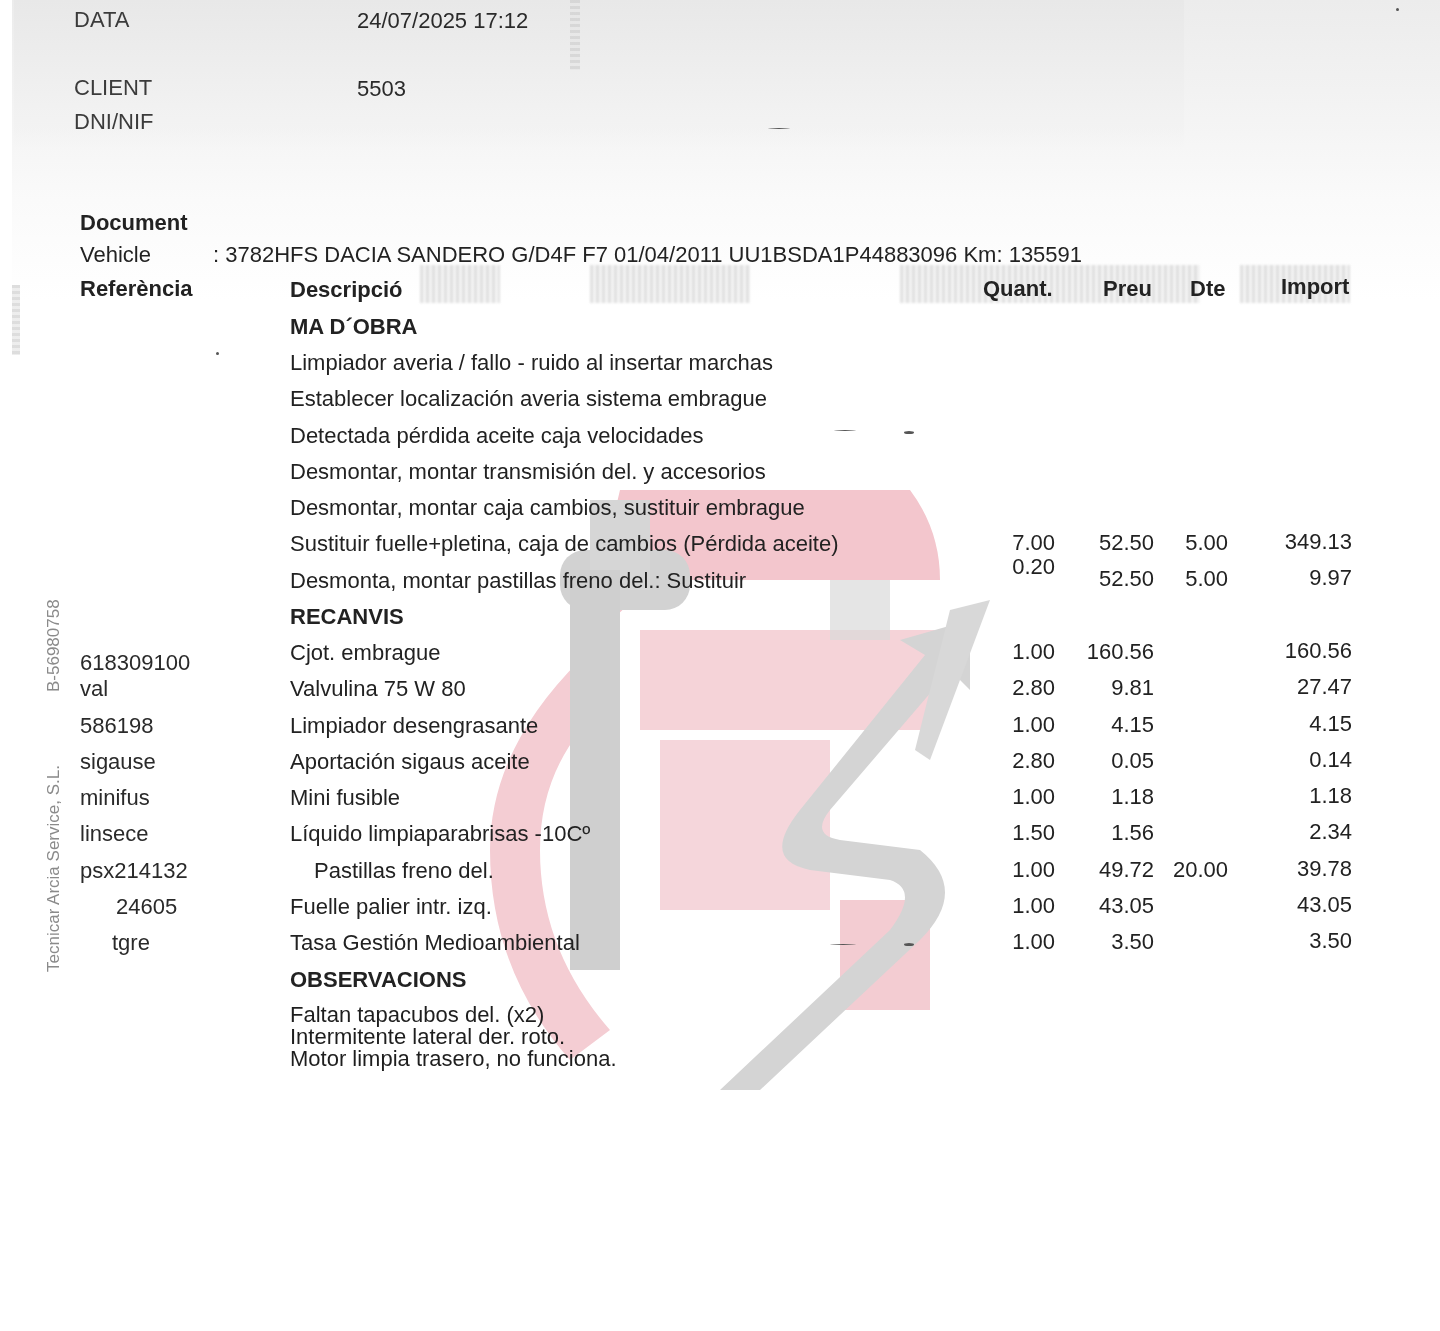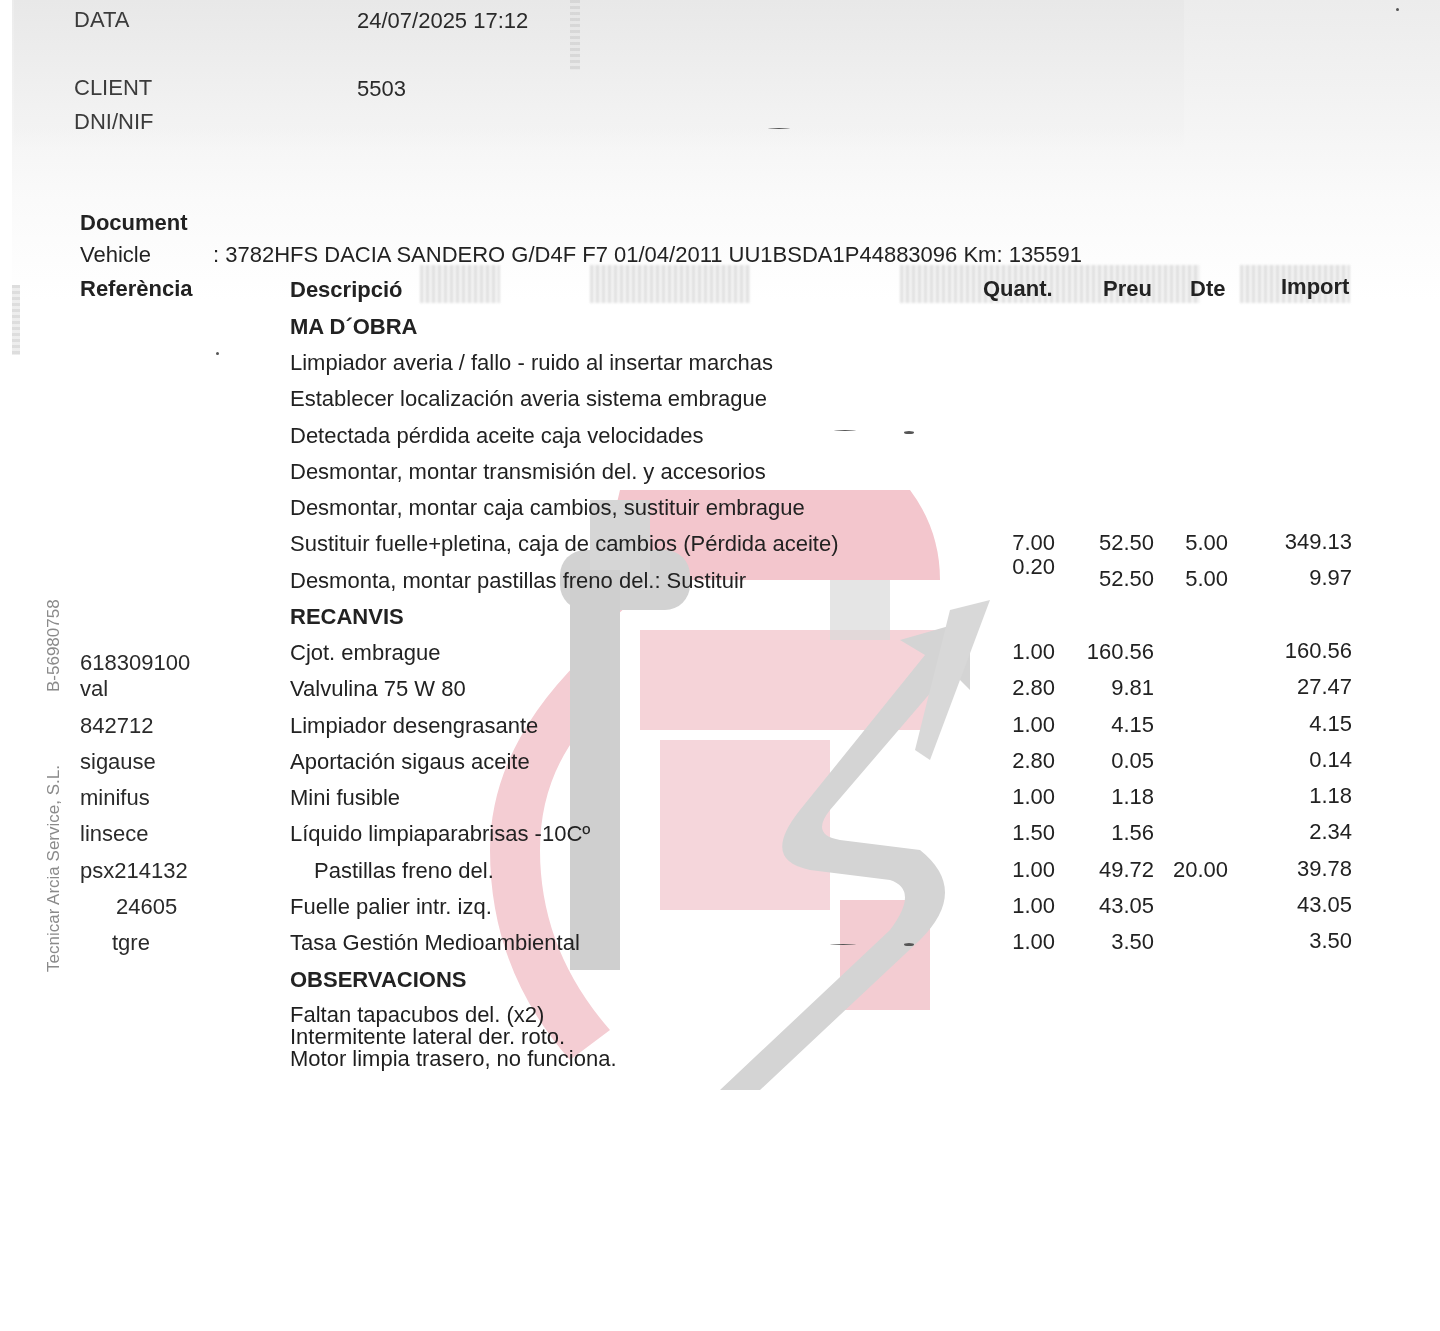--- a/index.html
+++ b/index.html
@@ -137,21 +137,21 @@
   </div>
   <div>
     <div class="ref" style="top:676px;">val</div>
     <div class="line" style="top:676px;">Valvulina 75 W 80</div>
     <div class="num c-q" style="top:675px;">2.80</div>
     <div class="num c-p" style="top:675px;">9.81</div>
     <div class="num c-d" style="top:675px;"></div>
     <div class="num c-i" style="top:674px;">27.47</div>
   </div>
   <div>
-    <div class="ref" style="top:713px;">842712</div>
+    <div class="ref" style="top:713px;">586198</div>
     <div class="line" style="top:713px;">Limpiador desengrasante</div>
     <div class="num c-q" style="top:712px;">1.00</div>
     <div class="num c-p" style="top:712px;">4.15</div>
     <div class="num c-d" style="top:712px;"></div>
     <div class="num c-i" style="top:711px;">4.15</div>
   </div>
   <div>
     <div class="ref" style="top:749px;">sigause</div>
     <div class="line" style="top:749px;">Aportación sigaus aceite</div>
     <div class="num c-q" style="top:748px;">2.80</div>

